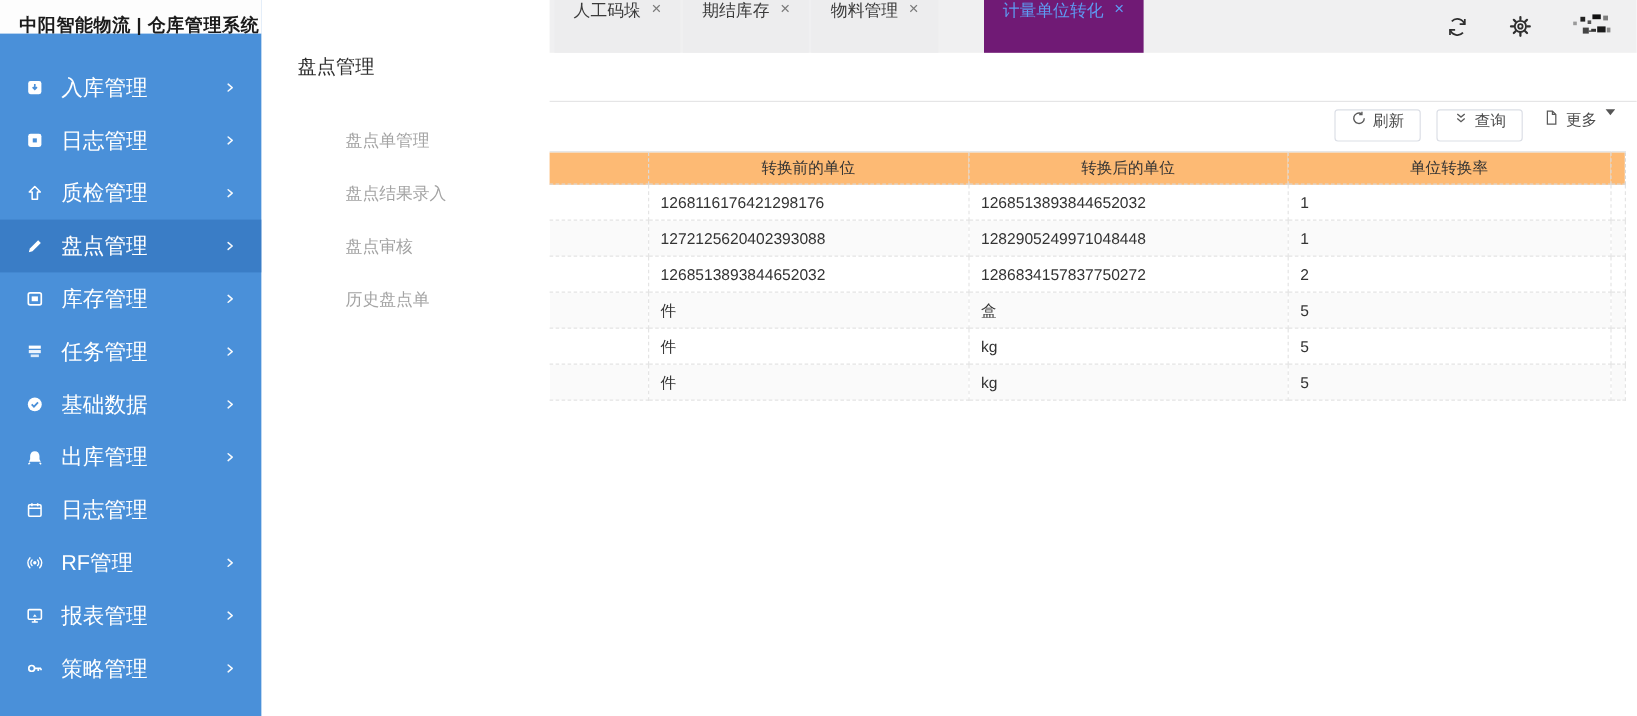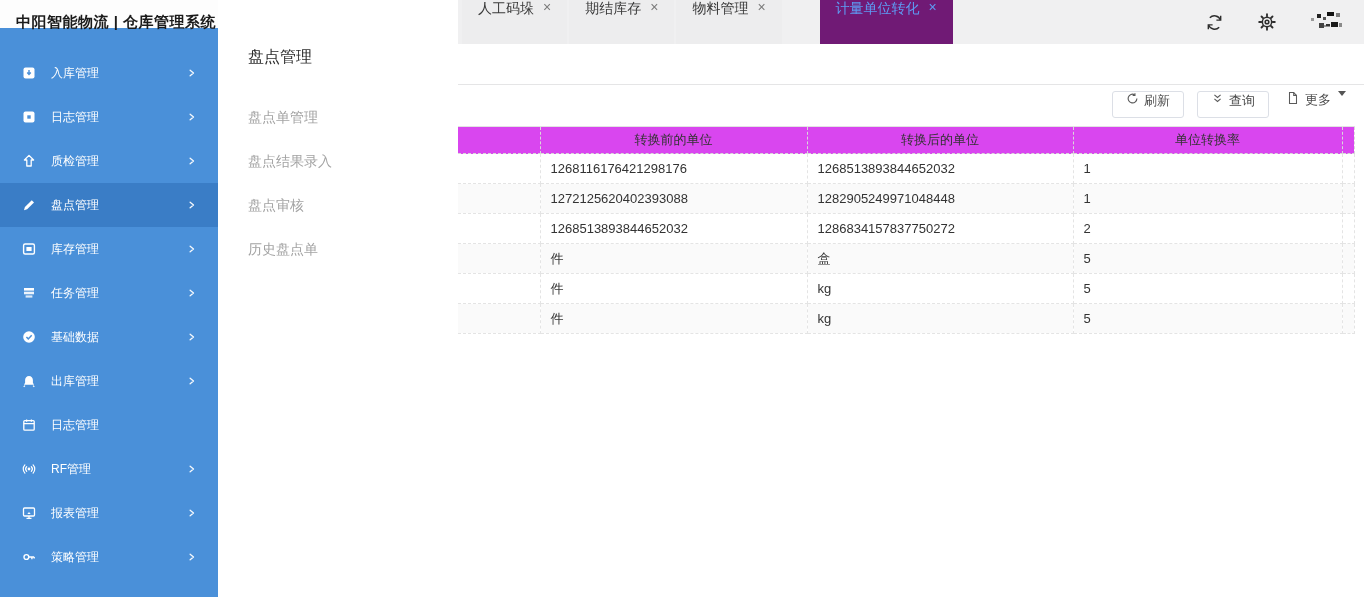--- a/index.html
+++ b/index.html
@@ -13,33 +13,33 @@
   
   .sidebar { width:218px; flex:none; background:#4a90d9; display:flex; flex-direction:column; }
   .sidebar-header {
     height:28px; background:#fdfdfd; color:#1b1b1b;
     font-size:15px; font-weight:bold; line-height:44px;
     padding-left:16px; white-space:nowrap; letter-spacing:0.5px;
   }
   .menu { padding-top:23px; flex:1; }
   .menu-item {
     height:44px; display:flex; align-items:center;
-    padding:0 20px 0 21px; color:#fff; font-size:12px; cursor:pointer;
+    padding:0 20px 0 21px; color:#fff; font-size:18px; cursor:pointer;
   }
   .menu-item.active { background:#3a7dc6; }
   .mi-icon { width:16px; height:16px; flex:none; margin-right:14px; }
   .mi-label { flex:none; }
   .mi-chev { margin-left:auto; width:12px; height:12px; opacity:.95; }
   
   .submenu { width:240px; flex:none; background:#fff; padding:46px 0 0 30px; }
   .submenu-title { font-size:16px; color:#2d2d2d; line-height:22px; }
   .submenu-list { list-style:none; margin-top:28px; }
   .submenu-list li {
     height:44px; display:flex; align-items:center;
-    font-size:14px; color:#a3a3a3; cursor:pointer;
+    font-size:14px; color:#a3a3a3; cursor:pointer;margin-left:40px;
   }
   
   .main { flex:1; display:flex; flex-direction:column; background:#fff; min-width:0; }
   .tabbar {
     height:44px; flex:none; background:#f0f0f1;
     display:flex; align-items:stretch; position:relative; padding-left:4px;
   }
   .tab {
     display:flex; align-items:flex-start; gap:9px;
     padding:0 16px; font-size:14px; color:#3a3a3a;
@@ -71,21 +71,21 @@
     width:0; height:0; margin-left:2px;
     border-left:4px solid transparent; border-right:4px solid transparent;
     border-top:5px solid #555;
   }
   
   .table-wrap { margin-top:2px; }
   table { border-collapse:collapse; table-layout:fixed; width:896px; font-size:13px; }
   col.c-empty { width:82px; } col.c1 { width:267px; } col.c2 { width:266px; }
   col.c3 { width:269px; } col.c-sliver { width:12px; }
   th {
-    background:#d946ef; height:27px; font-weight:normal; color:#333;
+    background:#fdba74; height:27px; font-weight:normal; color:#333;
     text-align:center; border:1px dashed #d9d9d9; border-top:1px solid #e2e2e2;
   }
   th:first-child { border-left:none; }
   th:last-child { border-right:1px dashed #d9d9d9; }
   td {
     height:30px; padding:0 10px; color:#333; background:#fff;
     border:1px dashed #e4e4e4; white-space:nowrap; overflow:hidden;
   }
   td:first-child { border-left:none; }
   tbody tr:nth-child(even) td { background:#fafafa; }

